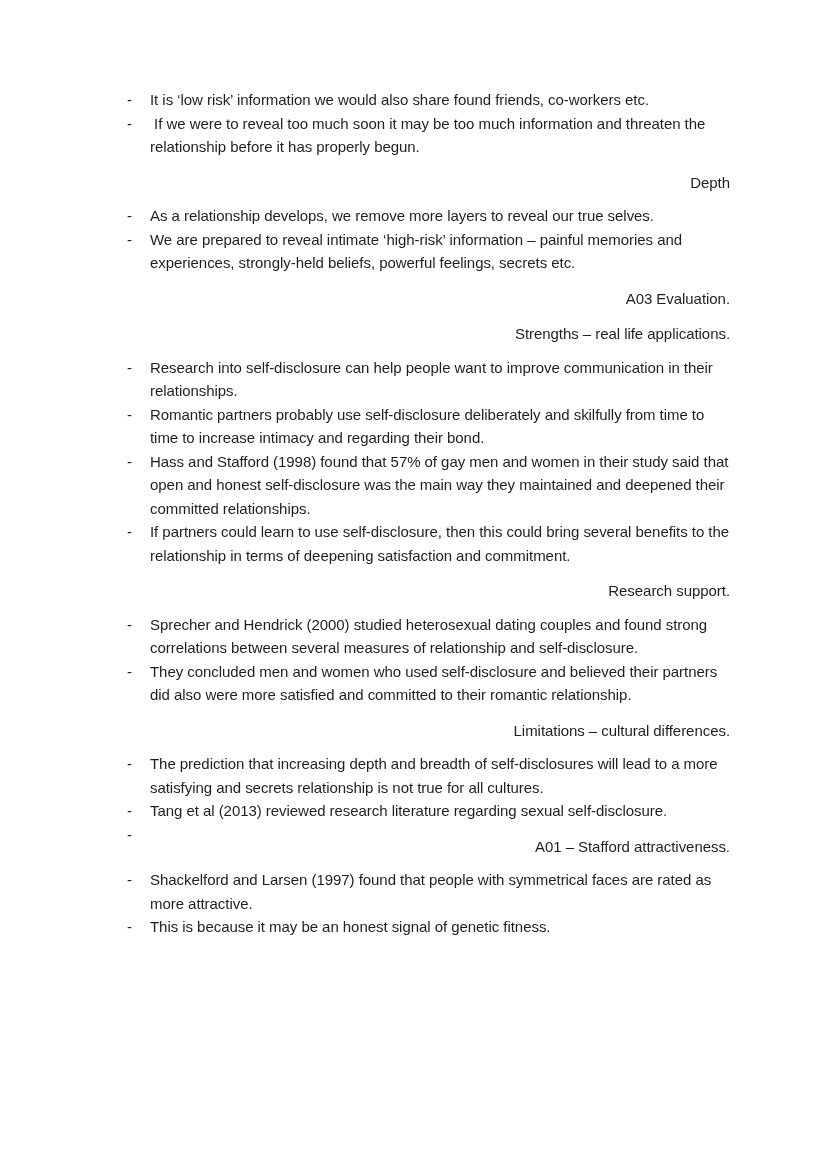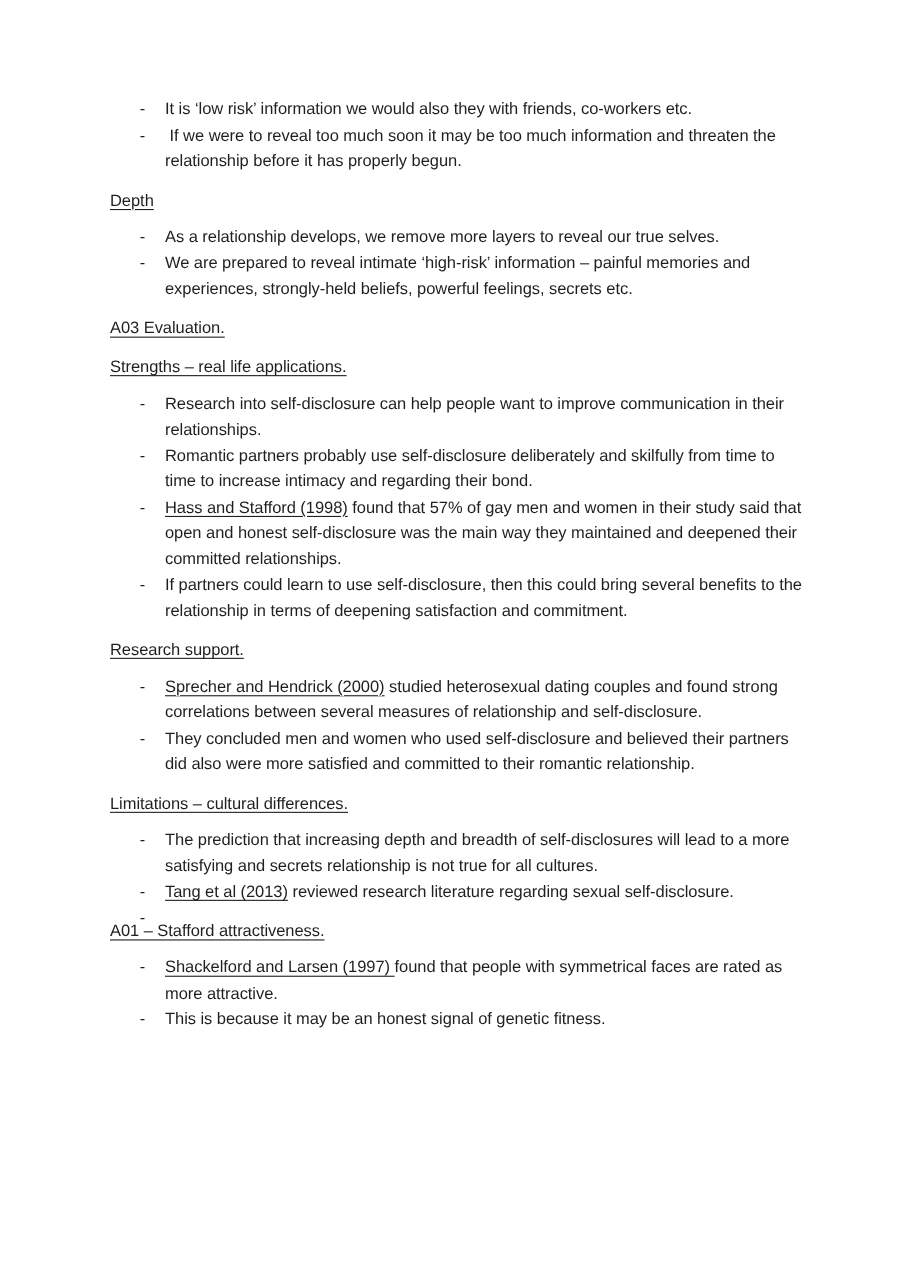--- a/index.html
+++ b/index.html
@@ -20,51 +20,50 @@
     left: 100px;
     top: 88px;
     width: 630px;
     font-size: 15px;
     line-height: 23.5px;
     letter-spacing: -0.05px;
     color: #1f1f1f;
   }
   .heading {
     margin: 12px 0 10px 0;
-    text-decoration: underline;
     text-underline-offset: 3px;
     text-decoration-thickness: 1px;
+    text-align: right;
   }
   ul.bullets {
     margin: 0;
     padding: 0;
     list-style: none;
   }
   ul.bullets li {
     position: relative;
     padding-left: 50px;
   }
   ul.bullets .dash {
     position: absolute;
     left: 27px;
     top: 0;
   }
   .u {
-    text-decoration: underline;
     text-underline-offset: 3px;
     text-decoration-thickness: 1px;
   }
 </style>
 </head>
 <body>
 
 <div class="page">
   <div class="content">
       <ul class="bullets">
-        <li><span class="dash">-</span><span class="">It is ‘low risk’ information we would also they with friends, co-workers etc.</span></li>
+        <li><span class="dash">-</span><span class="">It is ‘low risk’ information we would also share found friends, co-workers etc.</span></li>
         <li><span class="dash">-</span><span class="">&nbsp;If we were to reveal too much soon it may be too much information and threaten the relationship before it has properly begun.</span></li>
       </ul>
       <p class="heading">Depth</p>
       <ul class="bullets">
         <li><span class="dash">-</span><span class="">As a relationship develops, we remove more layers to reveal our true selves.</span></li>
         <li><span class="dash">-</span><span class="">We are prepared to reveal intimate ‘high-risk’ information – painful memories and experiences, strongly-held beliefs, powerful feelings, secrets etc.</span></li>
       </ul>
       <p class="heading">A03 Evaluation.</p>
       <p class="heading">Strengths – real life applications.</p>
       <ul class="bullets">

